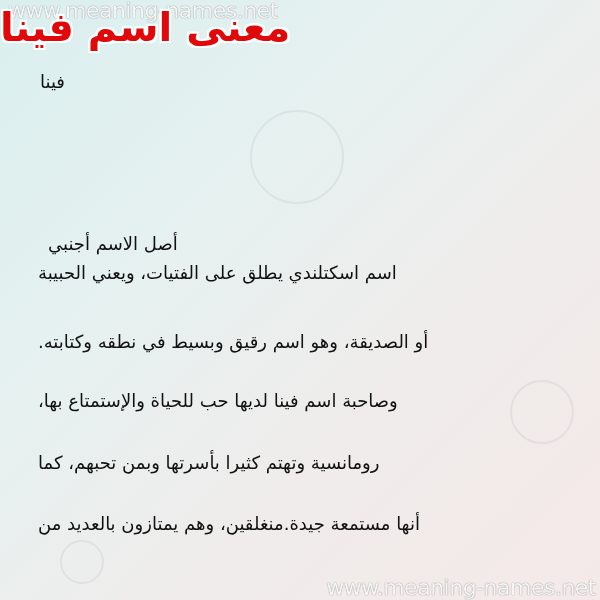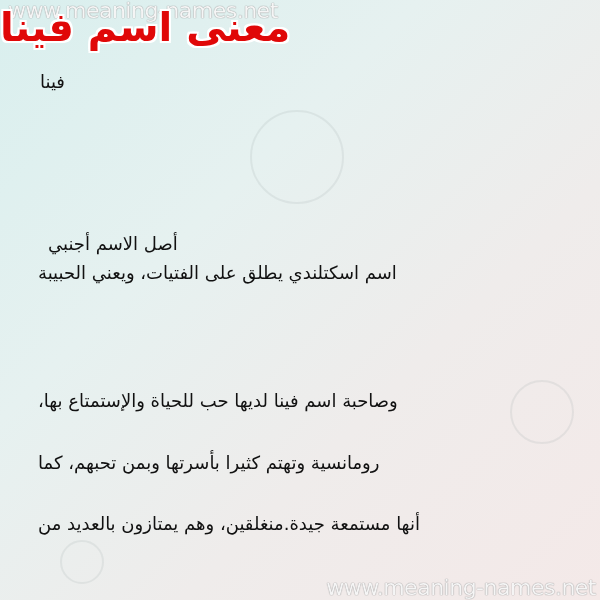--- a/index.html
+++ b/index.html
@@ -35,18 +35,19 @@
 <div class="doodle" style="left:60px;top:540px;width:40px;height:40px;"></div>
 
 <div class="watermark wm-top">www.meaning-names.net</div>
 
 <div class="title">معنى اسم فينا</div>
 
 <div class="content">
   <div class="line" style="left:40px;top:71px;">فينا</div>
   <div class="line" style="left:48px;top:197px;margin-top:36px;">أصل الاسم أجنبي</div>
   <div class="line" style="left:38px;top:262px;">اسم اسكتلندي يطلق على الفتيات، ويعني الحبيبة</div>
+  <div class="line" style="left:38px;top:331px;">أو الصديقة، وهو اسم رقيق وبسيط في نطقه وكتابته.</div>
   <div class="line" style="left:38px;top:390px;">وصاحبة اسم فينا لديها حب للحياة والإستمتاع بها،</div>
   <div class="line" style="left:38px;top:452px;">رومانسية وتهتم كثيرا بأسرتها وبمن تحبهم، كما</div>
   <div class="line" style="left:38px;top:513px;">أنها مستمعة جيدة.منغلقين، وهم يمتازون بالعديد من</div>
 </div>
 
 <div class="watermark wm-bottom">www.meaning-names.net</div>
 
 </body></html>

